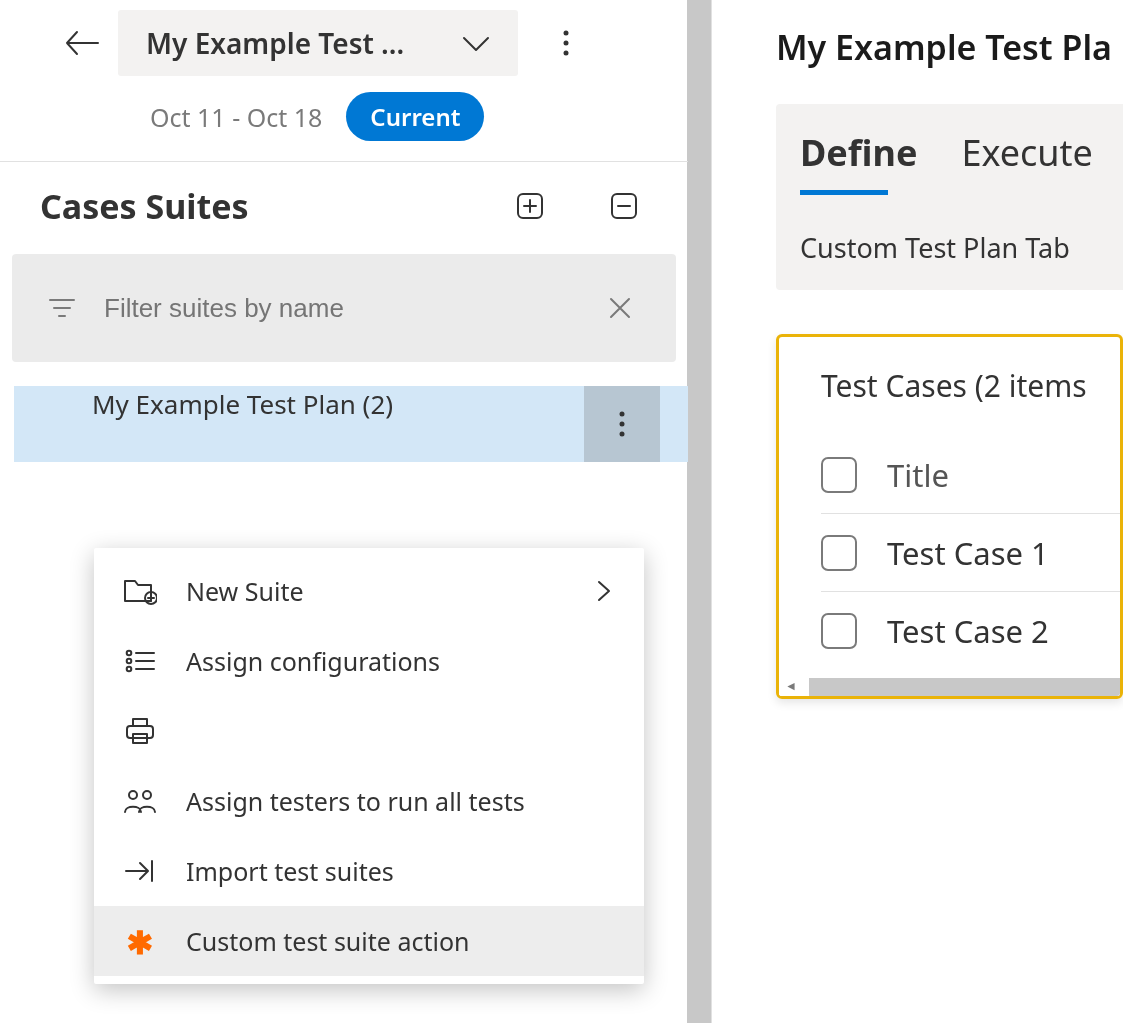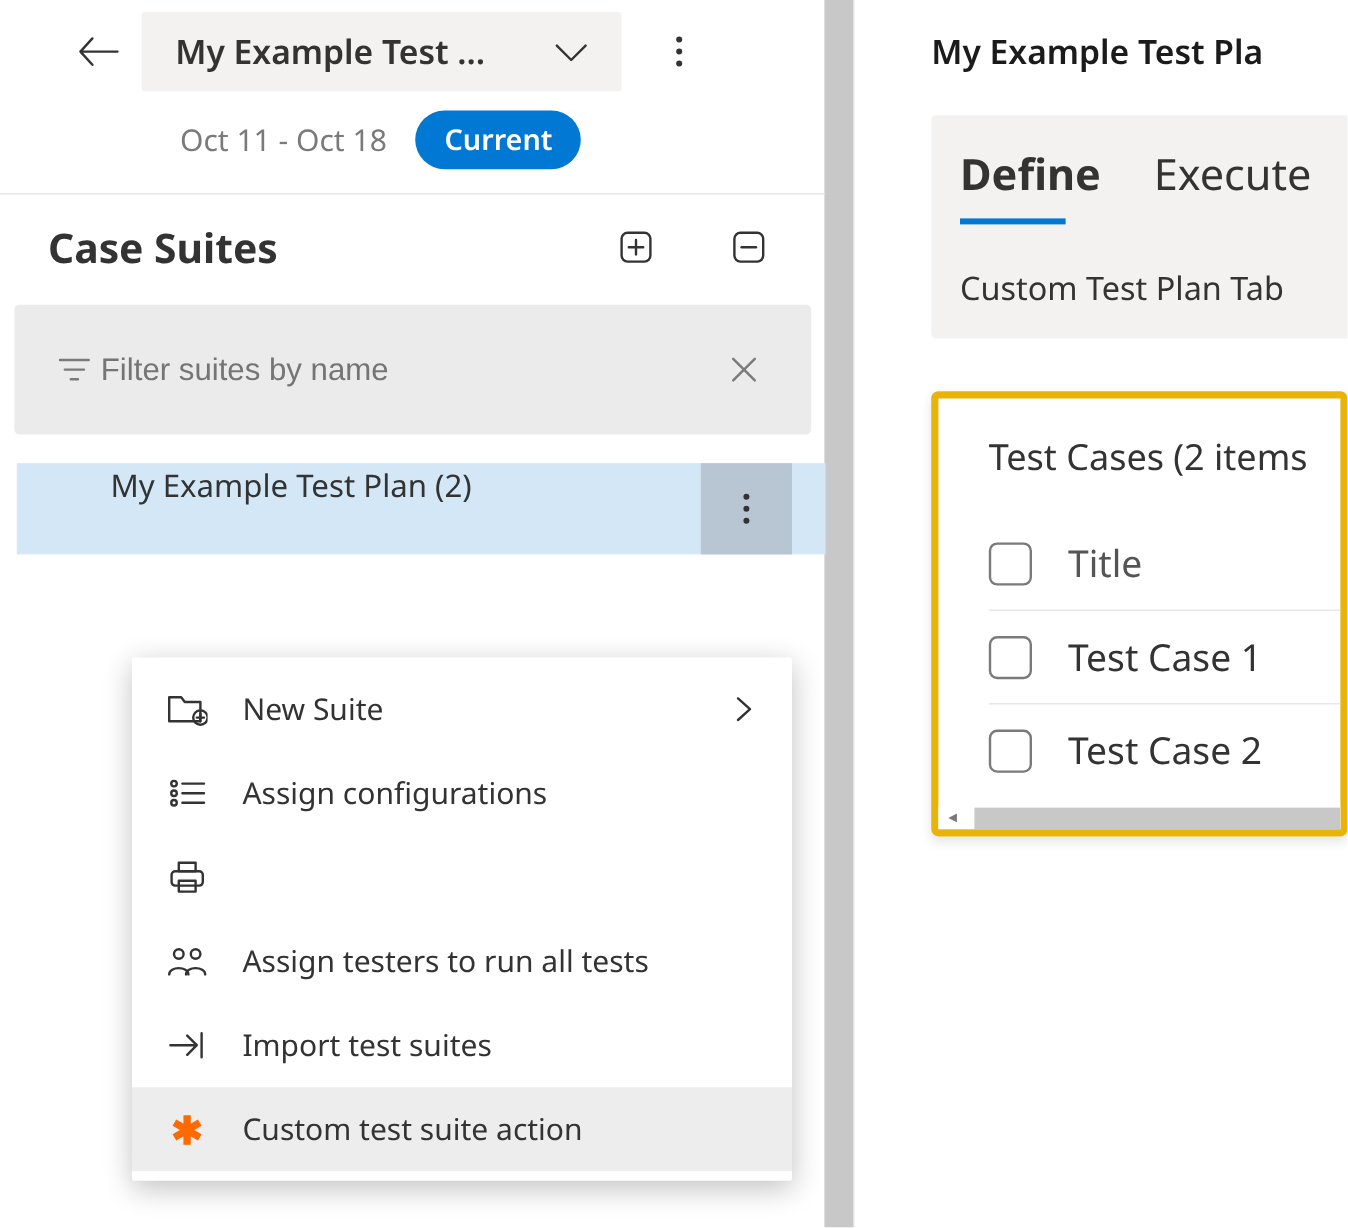--- a/index.html
+++ b/index.html
@@ -140,21 +140,21 @@
   }
   
   .filter-box {
     margin: 12px 12px 0 12px;
     background: #ebebeb;
     border-radius: 4px;
     height: 108px;
     display: flex;
     align-items: center;
     padding: 0 36px;
-    gap: 8px;
+    gap: 28px;
     justify-content: space-between;
   }
   .filter-icon {  width: 28px; height:28px; display:flex; align-items:center; justify-content:center; color:#7a7a7a;}
   .filter-input {
     flex: 1;
     background: transparent;
     border: none;
     font-size: 26px;
     color: #7a7a7a;
     outline: none;
@@ -180,21 +180,21 @@
   .suite-row-text { flex:1; }
   .suite-row-more {
     width: 76px; height:76px;
     background:#b7c6d2;
     display:flex; align-items:center; justify-content:center;
     margin-right: 28px;
   }
   
   .context-menu {
     position: absolute;
-    left: 110px;
+    left: 94px;
     top: 548px;
     width: 550px;
     background: #fff;
     border-radius: 2px;
     box-shadow: 0 6px 24px rgba(0,0,0,0.24);
     padding: 8px 0;
   }
   .menu-item {
     display: flex;
     align-items: center;
@@ -218,21 +218,21 @@
   }
   .orange-star { color:#ff6a00; font-size:32px; font-weight:700; }
 
   
   .right-panel {
     flex: 1;
     padding: 24px 0 0 64px;
     overflow: hidden;
   }
   .right-title {
-    font-size: 28px;
+    font-size: 34px;
     font-weight: 600;
     color: #1b1b1b;
     white-space: nowrap;
   }
   .tabs-bar {
     margin-top: 34px;
     background: #f3f2f1;
     border-radius: 4px 0 0 4px;
     padding: 24px 0 24px 24px;
     display: flex;
@@ -261,21 +261,21 @@
     height: 5px;
     background: #0078d4;
   }
   .custom-tab-label {
     font-size: 27px;
     color: #333;
   }
   
   .cases-card {
     margin-top: 44px;
-    border: 6px solid #eab308;
+    border: 3px solid #eab308;
     border-radius: 6px;
     box-shadow: 0 4px 10px rgba(0,0,0,0.1);
     padding: 28px 0 0 42px;
     position: relative;
     overflow: hidden;
   }
   .cases-title {
     font-size: 30px;
     color: #333;
     white-space: nowrap;
@@ -365,21 +365,21 @@
       <div class="plan-meta">
         <div class="meta-row1">
           <span class="date-range">Oct 11 - Oct 18</span>
           <span class="current-badge">Current</span>
         </div>
       </div>
 
       <div class="divider"></div>
 
       <div class="suites-header">
-        <span class="suites-title">Case Suites</span>
+        <span class="suites-title">Cases Suites</span>
         <div class="icon-btn">
           <svg width="30" height="30" viewBox="0 0 30 30">
             <rect x="3" y="3" width="24" height="24" rx="5" class="stroke"></rect>
             <path class="stroke" d="M15 9 V21 M9 15 H21"></path>
           </svg>
         </div>
         <div class="icon-btn">
           <svg width="30" height="30" viewBox="0 0 30 30">
             <rect x="3" y="3" width="24" height="24" rx="5" class="stroke"></rect>
             <path class="stroke" d="M9 15 H21"></path>

